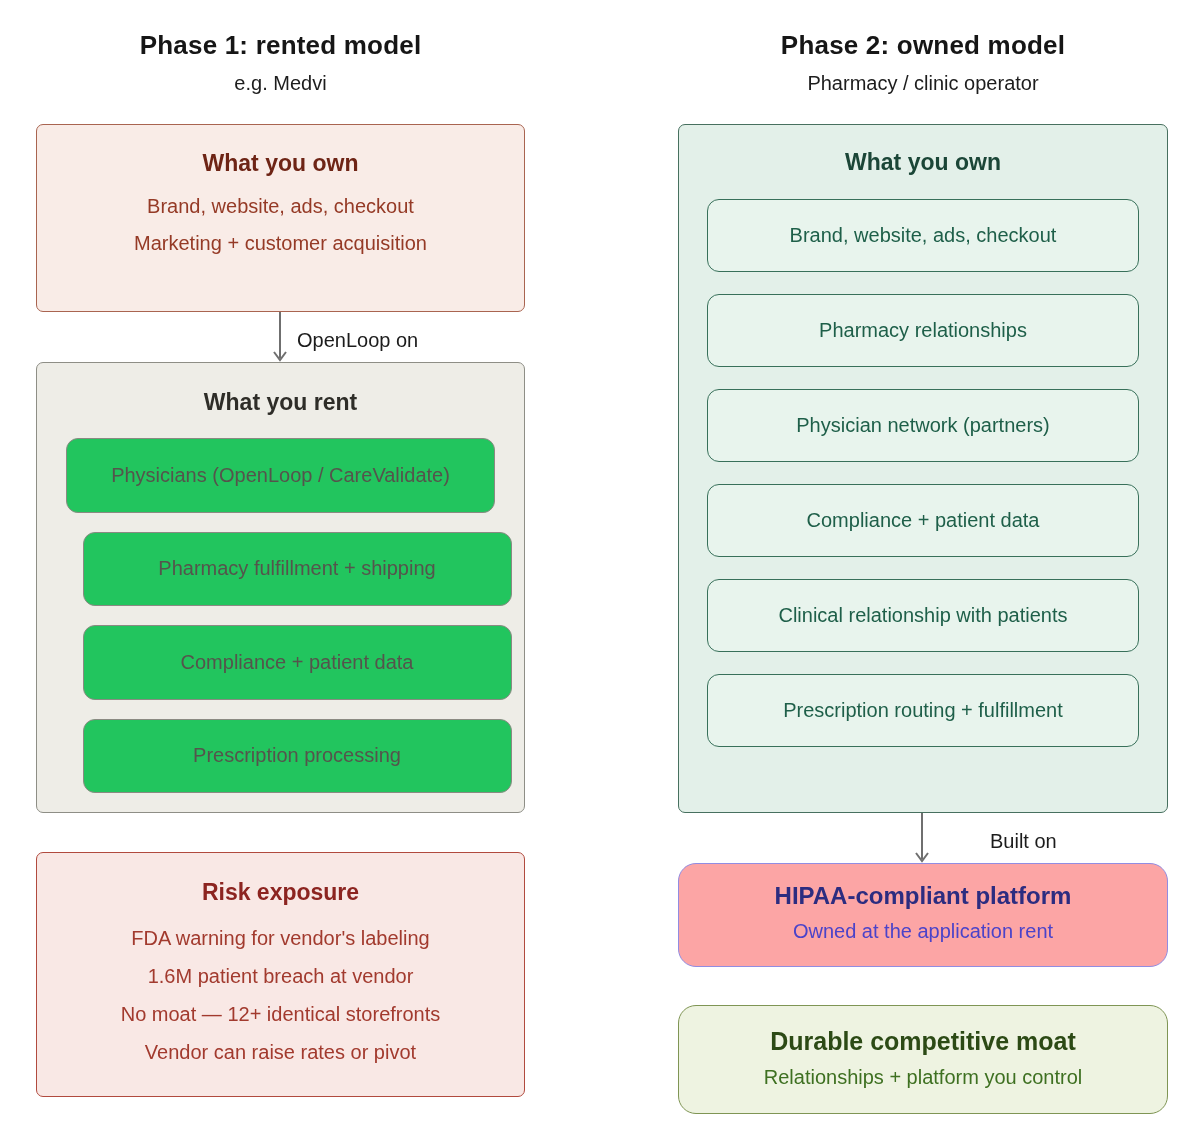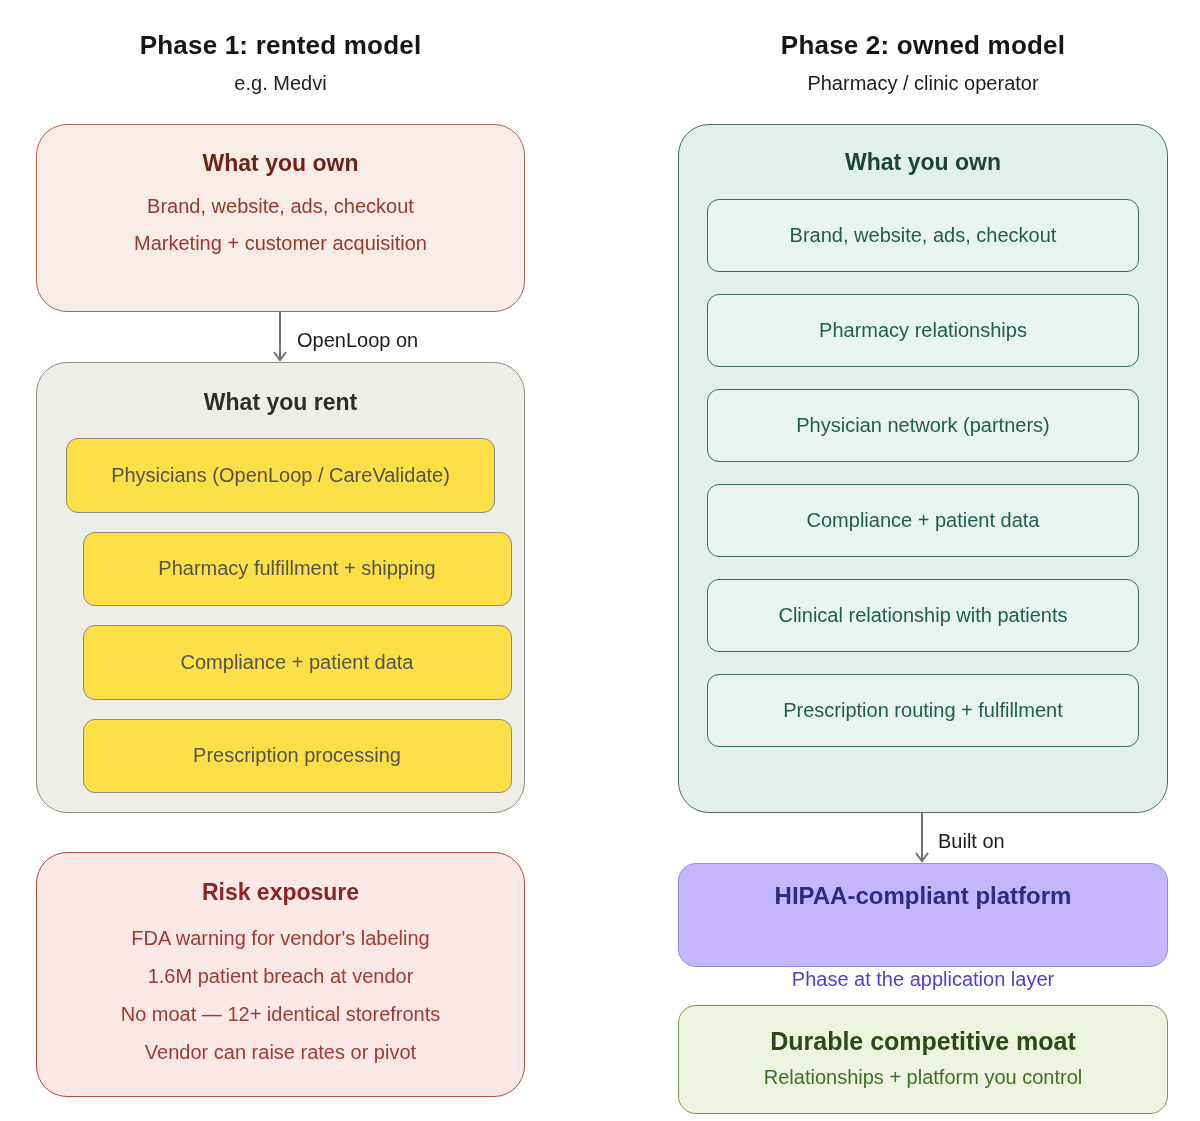--- a/index.html
+++ b/index.html
@@ -7,46 +7,46 @@
   body {
     font-family: "Liberation Sans", "DejaVu Sans", sans-serif;
     width: 1200px; height: 1121px; position: relative; overflow: hidden;
   }
   .canvas { position: absolute; left: 0; top: 0; width: 1200px; height: 1121px; background: #ffffff; }
 
   .phase-header { position: absolute; top: 28px; text-align: center; }
   .phase-title { font-size: 26px; font-weight: 600; color: #161616; line-height: 34px; letter-spacing: 0.2px; }
   .phase-subtitle { font-size: 20px; font-weight: 400; color: #1d1d1d; line-height: 26px; margin-top: 8px; }
 
-  .box { position: absolute; border-radius: 31px; border: 1.5px solid transparent; display: flex; flex-direction: column; align-items: center; }
+  .box { position: absolute; border-radius: 7px; border: 1.5px solid transparent; display: flex; flex-direction: column; align-items: center; }
   .box-title { font-size: 23px; font-weight: 700; line-height: 28px; text-align: center; }
 
   
   .own-box-left { left: 36px; top: 124px; width: 489px; height: 188px; background: #f9ece7; border-color: #a96450; padding-top: 24px; }
   .own-box-left .box-title { color: #6e2415; margin-bottom: 11px; }
   .own-line { font-size: 20px; color: #953a26; line-height: 37px; text-align: center; }
 
   .rent-box { left: 36px; top: 362px; width: 489px; height: 451px; background: #eeede7; border-color: #8e8e86; padding: 25px 30px 19px 30px; }
   .rent-box .box-title { color: #2e2d28; margin-bottom: 22px; }
-  .item { width: 429px; height: 75px; border-radius: 12px; background: #fde047; border: 1.5px solid #8a8a82;
+  .item { width: 429px; height: 75px; border-radius: 12px; background: #22c55e; border: 1.5px solid #8a8a82;
           display: flex; align-items: center; justify-content: center;
           font-size: 20px; color: #55544c; text-align: center; }
   .rent-box .item + .item { margin-top: 19px; margin-left: 33px; }
 
   .risk-box { left: 36px; top: 852px; width: 489px; height: 245px; background: #f9e8e5; border-color: #b14a3e; padding-top: 25px; }
   .risk-box .box-title { color: #8c2420; margin-bottom: 13px; }
   .risk-line { font-size: 20px; color: #a23a2e; line-height: 38px; text-align: center; }
 
   
   .own-box-right { left: 678px; top: 124px; width: 490px; height: 689px; background: #e3f0e9; border-color: #47705f; padding: 23px 29px 0 29px; }
   .own-box-right .box-title { color: #1b4637; margin-bottom: 23px; }
   .own-box-right .item { width: 432px; height: 73px; background: #e8f4ed; border-color: #38705a; color: #1e5f49; }
   .own-box-right .item + .item { margin-top: 22px; }
 
-  .platform-box { left: 678px; top: 863px; width: 490px; height: 104px; background: #c4b5fd; border-color: #918ce2; border-radius: 18px; padding-top: 17px; gap: 48px; }
+  .platform-box { left: 678px; top: 863px; width: 490px; height: 104px; background: #fca5a5; border-color: #918ce2; border-radius: 18px; padding-top: 17px; }
   .platform-box .box-title { font-size: 24px; color: #2c2c80; line-height: 30px; }
   .platform-sub { font-size: 20px; font-weight: 500; color: #4b43c9; line-height: 26px; margin-top: 7px; }
 
   .moat-box { left: 678px; top: 1005px; width: 490px; height: 109px; background: #eef3e1; border-color: #7f9554; border-radius: 18px; padding-top: 20px; }
   .moat-box .box-title { font-size: 25px; color: #2c4a15; line-height: 31px; }
   .moat-sub { font-size: 20px; font-weight: 500; color: #3e7021; line-height: 26px; margin-top: 7px; }
 
   .arrow-wrap { position: absolute; width: 16px; height: 50px; }
   .arrow-label { position: absolute; font-size: 20px; color: #1c1c1c; line-height: 26px; white-space: nowrap; }
 </style>
@@ -110,25 +110,25 @@
       <div class="item">Clinical relationship with patients</div>
       <div class="item">Prescription routing + fulfillment</div>
     </div>
 
     <div class="arrow-wrap" style="left:914px; top:813px;">
       <svg width="16" height="50" viewBox="0 0 16 50">
         <line x1="8" y1="0" x2="8" y2="46" stroke="#6f6f6f" stroke-width="2" fill="none"></line>
         <polyline points="2,40 8,48 14,40" stroke="#6f6f6f" stroke-width="2" fill="none"></polyline>
       </svg>
     </div>
-    <div class="arrow-label" style="left:938px; top:828px;">Built on</div>
+    <div class="arrow-label" style="left:990px; top:828px;">Built on</div>
 
     <div class="box platform-box">
       <div class="box-title">HIPAA-compliant platform</div>
-      <div class="platform-sub">Phase at the application layer</div>
+      <div class="platform-sub">Owned at the application rent</div>
     </div>
 
     <div class="box moat-box">
       <div class="box-title">Durable competitive moat</div>
       <div class="moat-sub">Relationships + platform you control</div>
     </div>
 
   </div>
 
 </div>

